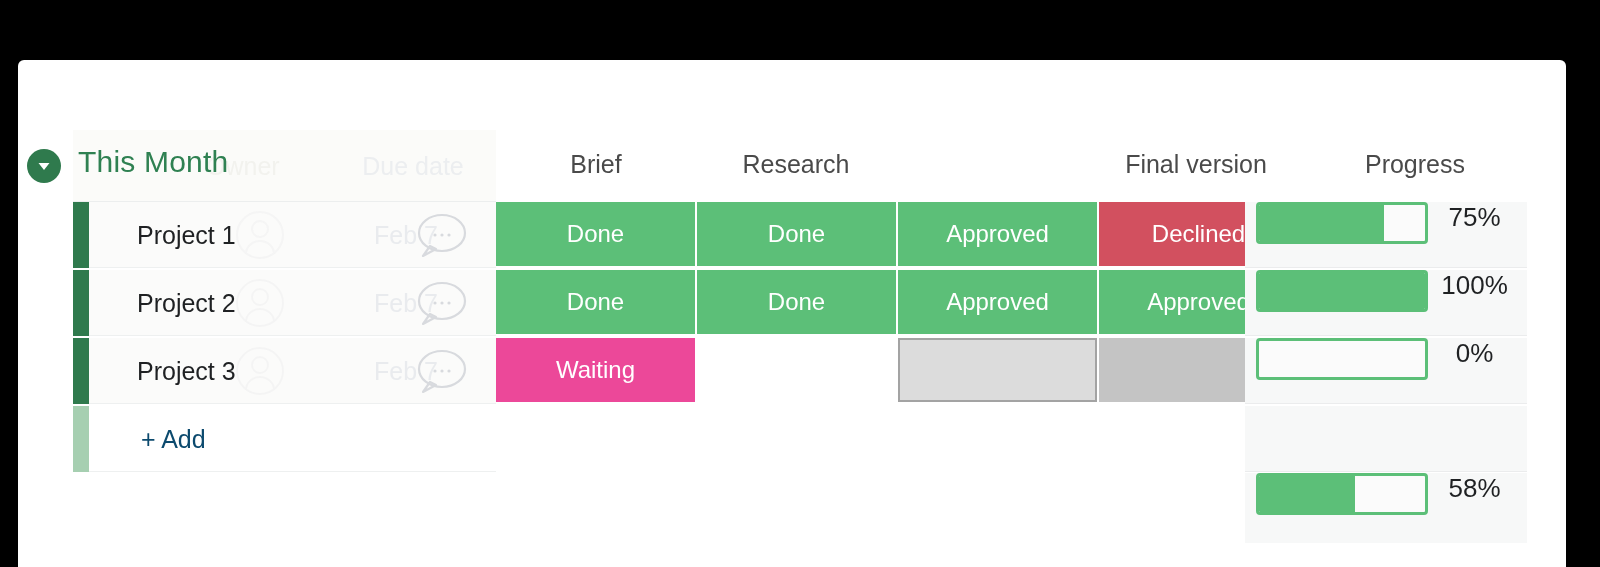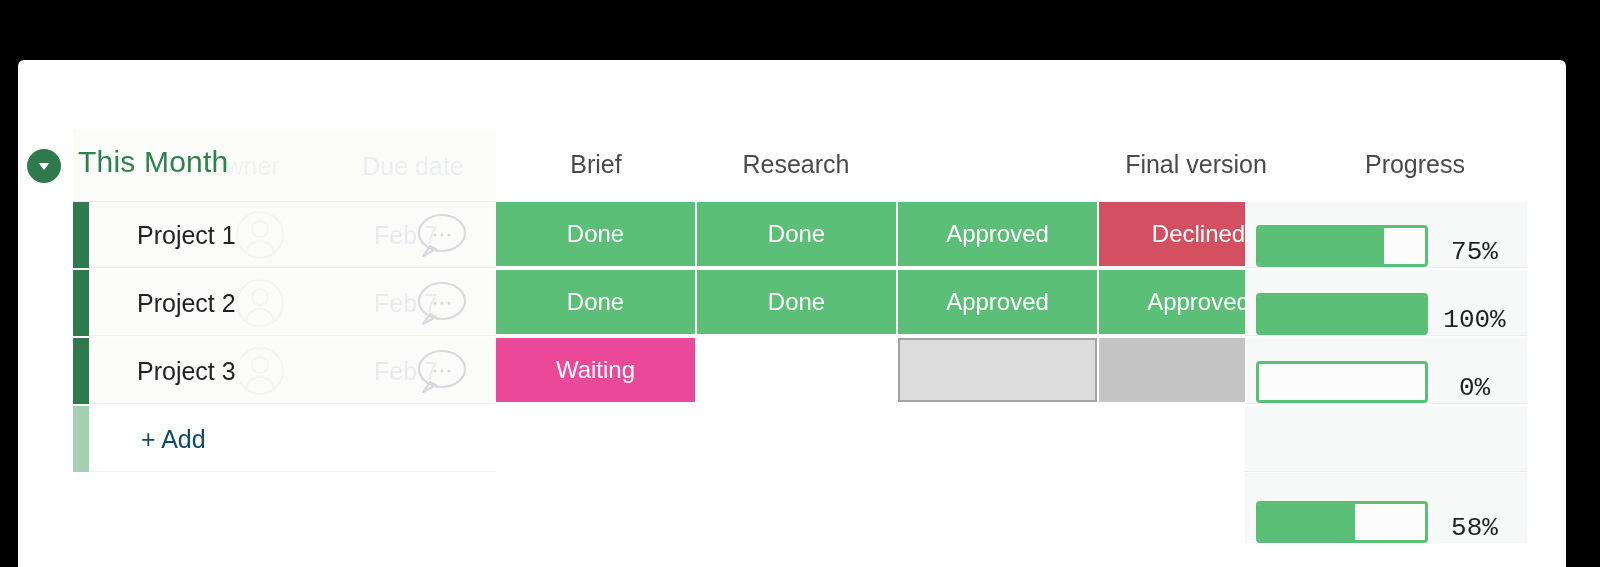--- a/index.html
+++ b/index.html
@@ -193,23 +193,22 @@
   .s-empty-solid { background: #c4c4c4; }
 
   
   .progress-cell {
     position: absolute;
     left: 1227px;
     width: 282px;
     height: 66px;
     background: #f7f8f8;
     display: flex;
-    align-items: flex-end;
+    align-items: flex-start;
     border-bottom: 1px solid #ebeced;
-    font-family: Liberation Mono, monospace;
   }
   .progress-cell.blank { border-bottom: 1px solid #ebeced; }
   .progress-cell.summary { border-bottom: none; }
 
   .bar-track {
     position: relative;
     margin-left: 11px;
     width: 172px;
     height: 42px;
     border: 3px solid #5cbf78;

